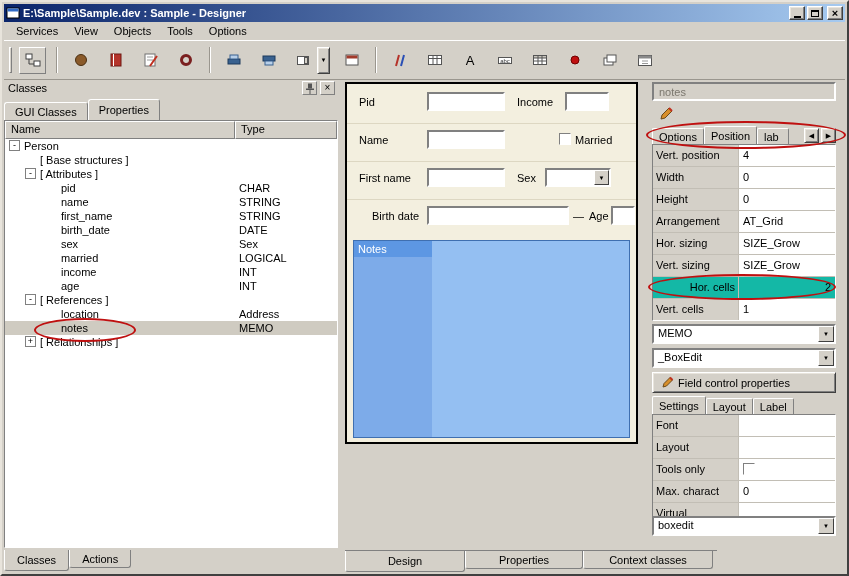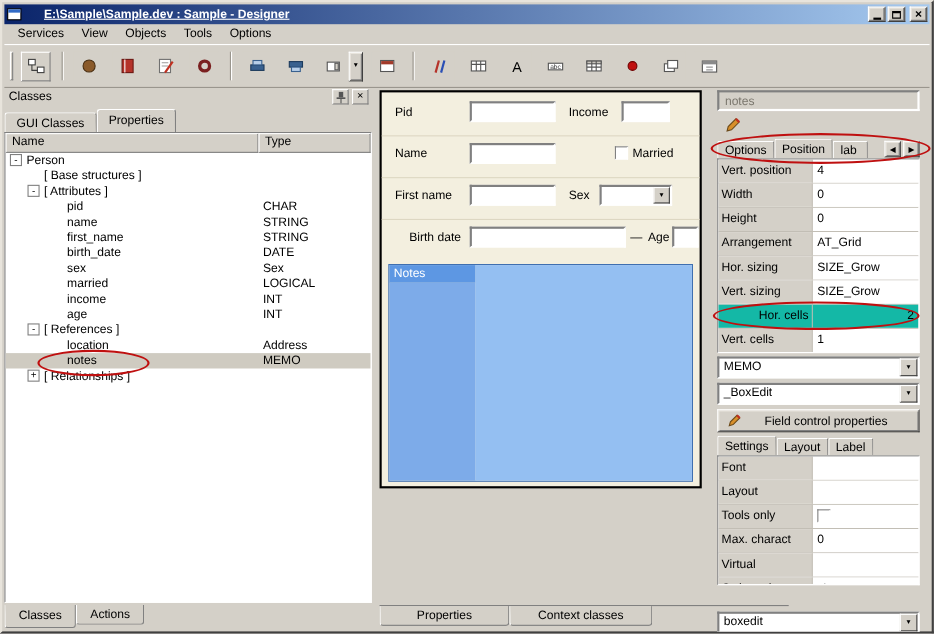--- a/index.html
+++ b/index.html
@@ -7,22 +7,22 @@
   body { font-family:"Liberation Sans", sans-serif; }
 
   .win { position:relative; width:849px; height:576px; background:#d4d0c8;
     border:2px solid; border-color:#e8e4dc #404040 #404040 #e8e4dc;
     overflow:hidden; font-size:11px; color:#000; }
 
   
   .titlebar { position:absolute; left:2px; top:2px; right:2px; height:18px;
     background:linear-gradient(to right,#0a246a,#a6caf0);
     display:flex; align-items:center; padding:0 2px; }
-  .title-text { color:#fff; font-weight:bold; font-size:11px; margin-left:20px; flex:1;
-    white-space:nowrap; overflow:hidden;text-decoration:underline; }
+  .title-text { color:#fff; font-weight:bold; font-size:11px; margin-left:3px; flex:1;
+    white-space:nowrap; overflow:hidden; }
   .cap-btn { width:16px; height:14px; margin-left:2px; background:#d4d0c8;
     border:1px solid; border-color:#fff #404040 #404040 #fff;
     box-shadow:inset -1px -1px 0 #808080, inset 1px 1px 0 #e8e4dc;
     display:flex; align-items:center; justify-content:center; }
   .glyph-min { width:7px; height:2px; background:#000; margin-top:7px; }
   .glyph-max { width:8px; height:7px; border:1px solid #000; border-top-width:2px; }
   .glyph-close { font-size:11px; font-weight:bold; line-height:10px; }
   .gap { width:2px; }
 
   
@@ -116,21 +116,21 @@
   .tscroll { position:absolute; top:2px; width:15px; height:15px;
     display:flex; align-items:center; justify-content:center; font-size:7px; }
   .grid { position:absolute; left:0; width:184px; background:#fff;
     border:1px solid; border-color:#808080 #fff #fff #808080; overflow:hidden; }
   .prow { display:flex; height:22px; border-bottom:1px solid #c2beb5; }
   .plabel { width:86px; background:#d4d0c8; border-right:1px solid #c2beb5; padding:4px 3px 0; white-space:nowrap; overflow:hidden; }
   .pvalue { flex:1; padding:4px 4px 0; background:#fff; white-space:nowrap; position:relative; }
   .prow.hl .plabel, .prow.hl .pvalue { background:#14b8a6;text-align:right; }
   .pvalue .cbox { position:absolute; left:4px; top:4px; }
   .field-btn { position:absolute; left:0; top:292px; width:184px; height:21px;
-    display:flex; align-items:center; gap:21px; padding-left:8px; }
+    display:flex; align-items:center; gap:4px; padding-left:8px; }
 
   
   .ellipse { position:absolute; border:2px solid #bf1010; border-radius:50%; pointer-events:none; }
   .el-notes    { left:32px;  top:316px; width:102px; height:24px; }
   .el-tabs     { left:644px; top:119px; width:200px; height:28px; }
   .el-horcells { left:646px; top:272px; width:188px; height:26px; }
 </style>
 </head>
 <body>
 
@@ -402,20 +402,21 @@
     <div class="fa-input" style="left:264px;top:122px;width:24px"></div>
 
     <div class="memo">
       <div class="memo-body"></div>
       <div class="memo-left"></div>
       <div class="memo-label">Notes</div>
     </div>
   </div>
 
   <div class="center-tabs">
+    <div class="btab active" style="width:120px">Design</div>
     <div class="btab" style="width:118px">Properties</div>
     <div class="btab" style="width:130px">Context classes</div>
   </div>
 
   <div class="props">
     <div class="name-box">notes</div>
     <div class="icon-row">
       <div class="small-btn">
           <svg width="14" height="14">
             <path d="M2 12l1-4 7-7 3 3-7 7-4 1z" fill="#d88f2a" stroke="#6b4a1a"></path>
@@ -513,21 +514,21 @@
       <div class="prow">
           <div class="plabel">Virtual</div>
           <div class="pvalue"></div>
         </div>
       <div class="prow">
           <div class="plabel">Order colum</div>
           <div class="pvalue">-1</div>
         </div>
     </div>
 
-    <div class="combo" style="top:476px;width:184px"><span>boxedit</span><span class="cbtn">
+    <div class="combo" style="top:436px;width:184px"><span>boxedit</span><span class="cbtn">
           <span>▼</span>
         </span></div>
   </div>
 
   <div class="ellipse el-notes"></div>
   <div class="ellipse el-tabs"></div>
   <div class="ellipse el-horcells"></div>
 
 </div>
 

